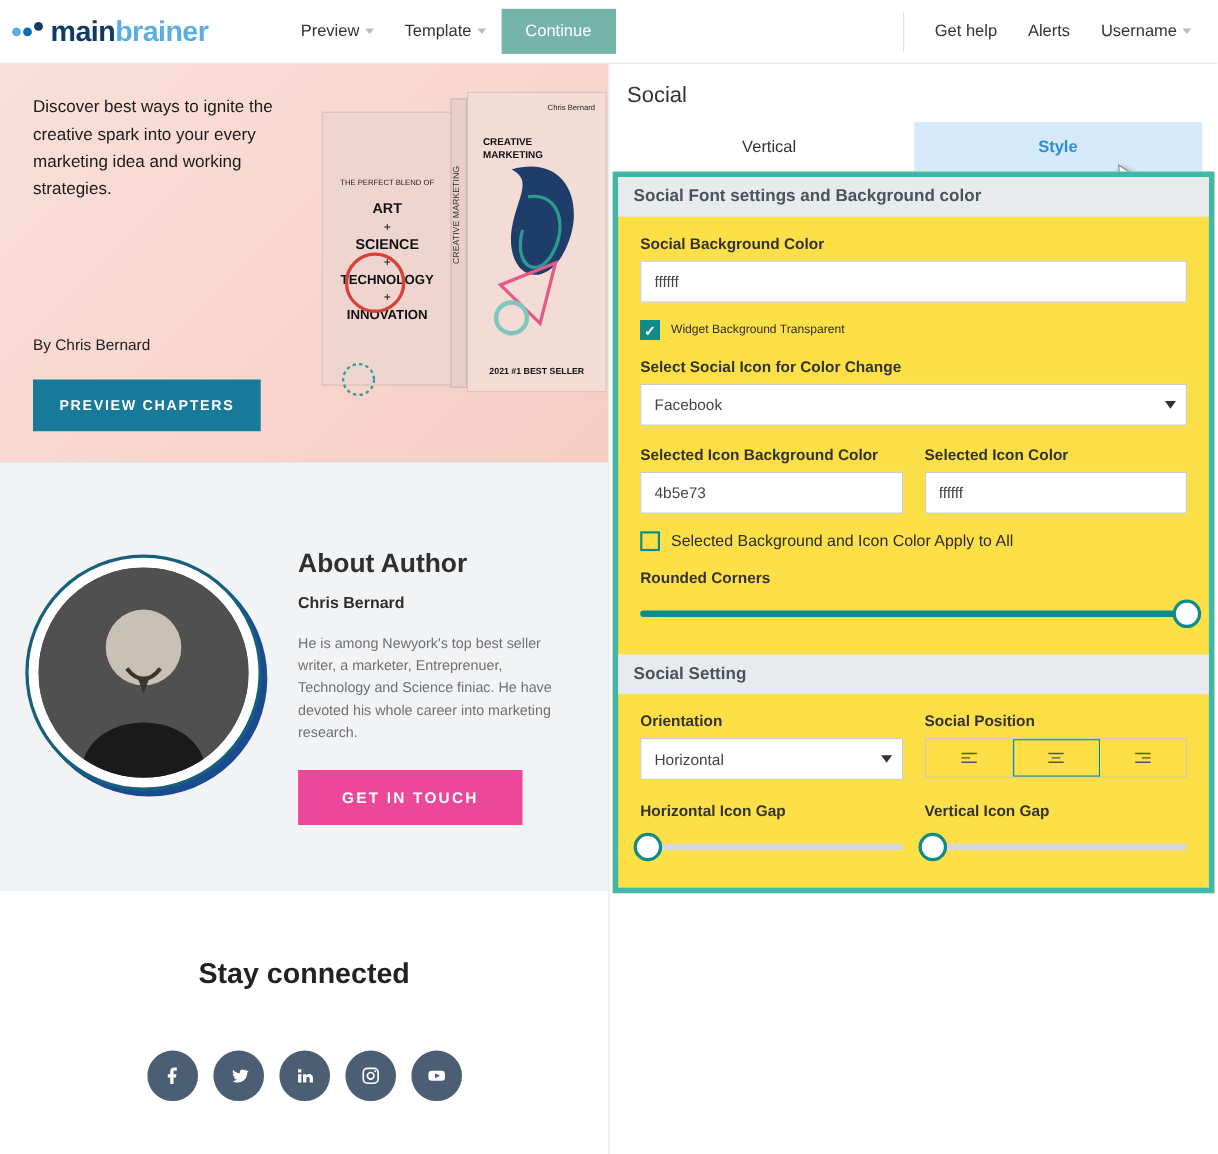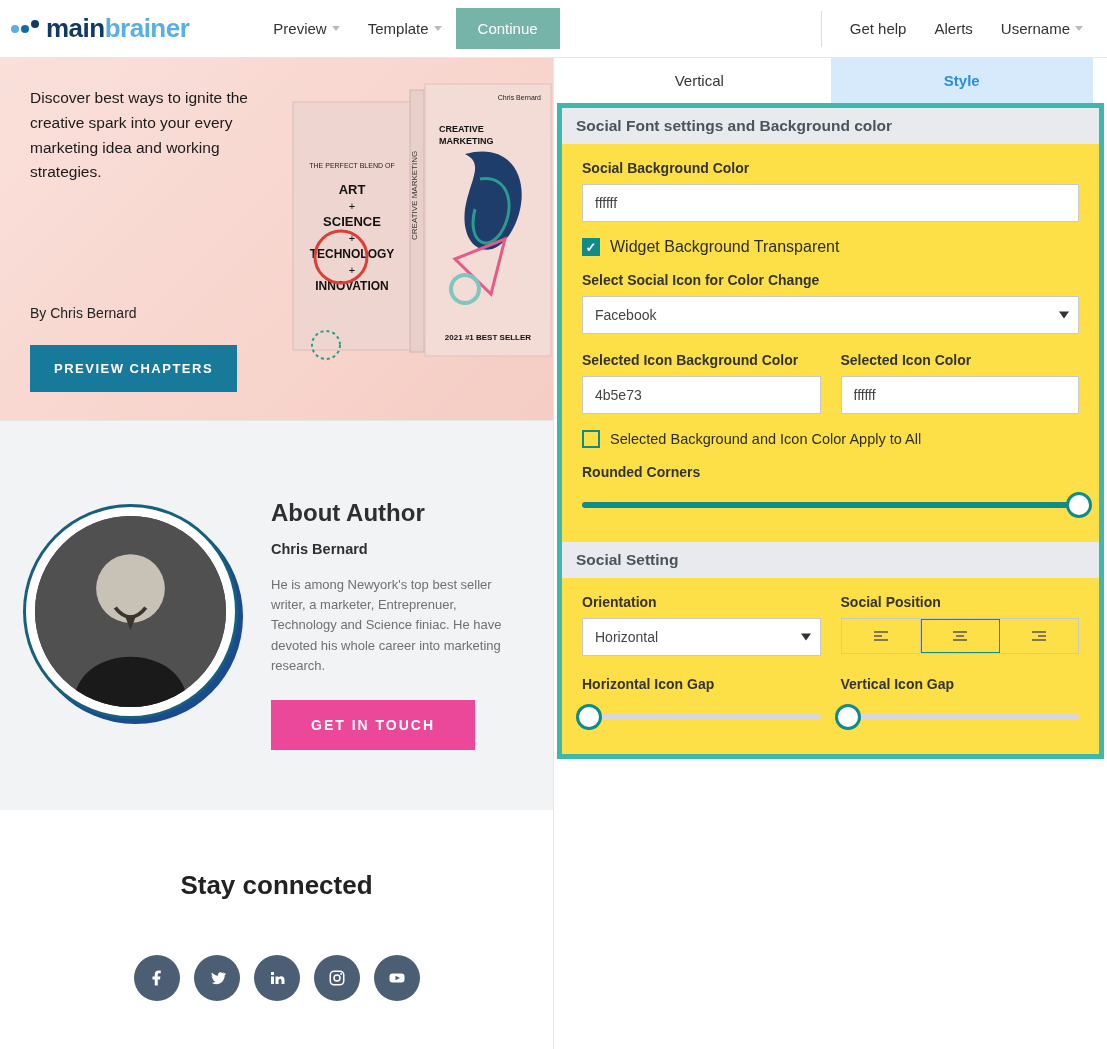--- a/index.html
+++ b/index.html
@@ -198,36 +198,37 @@
             <svg viewBox="0 0 24 24">
               <rect x="2" y="6" width="20" height="12" rx="4"></rect>
               <path d="M10 9l6 3-6 3z" fill="#4b5e73"></path>
             </svg>
           </div>
       </div>
     </div>
   </div>
 
   <div class="right">
+    <div class="panel-title">Social</div>
     <div class="tabs">
       <div class="tab">Vertical</div>
       <div class="tab active">Style</div>
     </div>
     <svg class="cursor-ico" width="40" height="40" viewBox="0 0 40 40">
       <path d="M6 4 L30 20 L19 22 L26 34 L21 36 L14 24 L8 32 Z" fill="#fff" stroke="#888" stroke-width="1"></path>
     </svg>
 
     <div class="style-box">
       <div class="sec-head">Social Font settings and Background color</div>
       <div class="sec">
         <label class="field-label">Social Background Color</label>
         <input class="inp" value="ffffff" style="">
         <div class="chk">
           <div class="chkbox on"></div>
-          <span style="font-size:16px">Widget Background Transparent</span>
+          <span style="font-size:11px">Widget Background Transparent</span>
         </div>
         <label class="field-label">Select Social Icon for Color Change</label>
         <div class="sel">
           <input class="inp" readonly="" value="Facebook" style="">
           <span class="caret2"></span>
         </div>
         <div class="row2" style="margin-top:18px">
           <div>
             <label class="field-label">Selected Icon Background Color</label>
             <input class="inp" value="4b5e73" style="">

